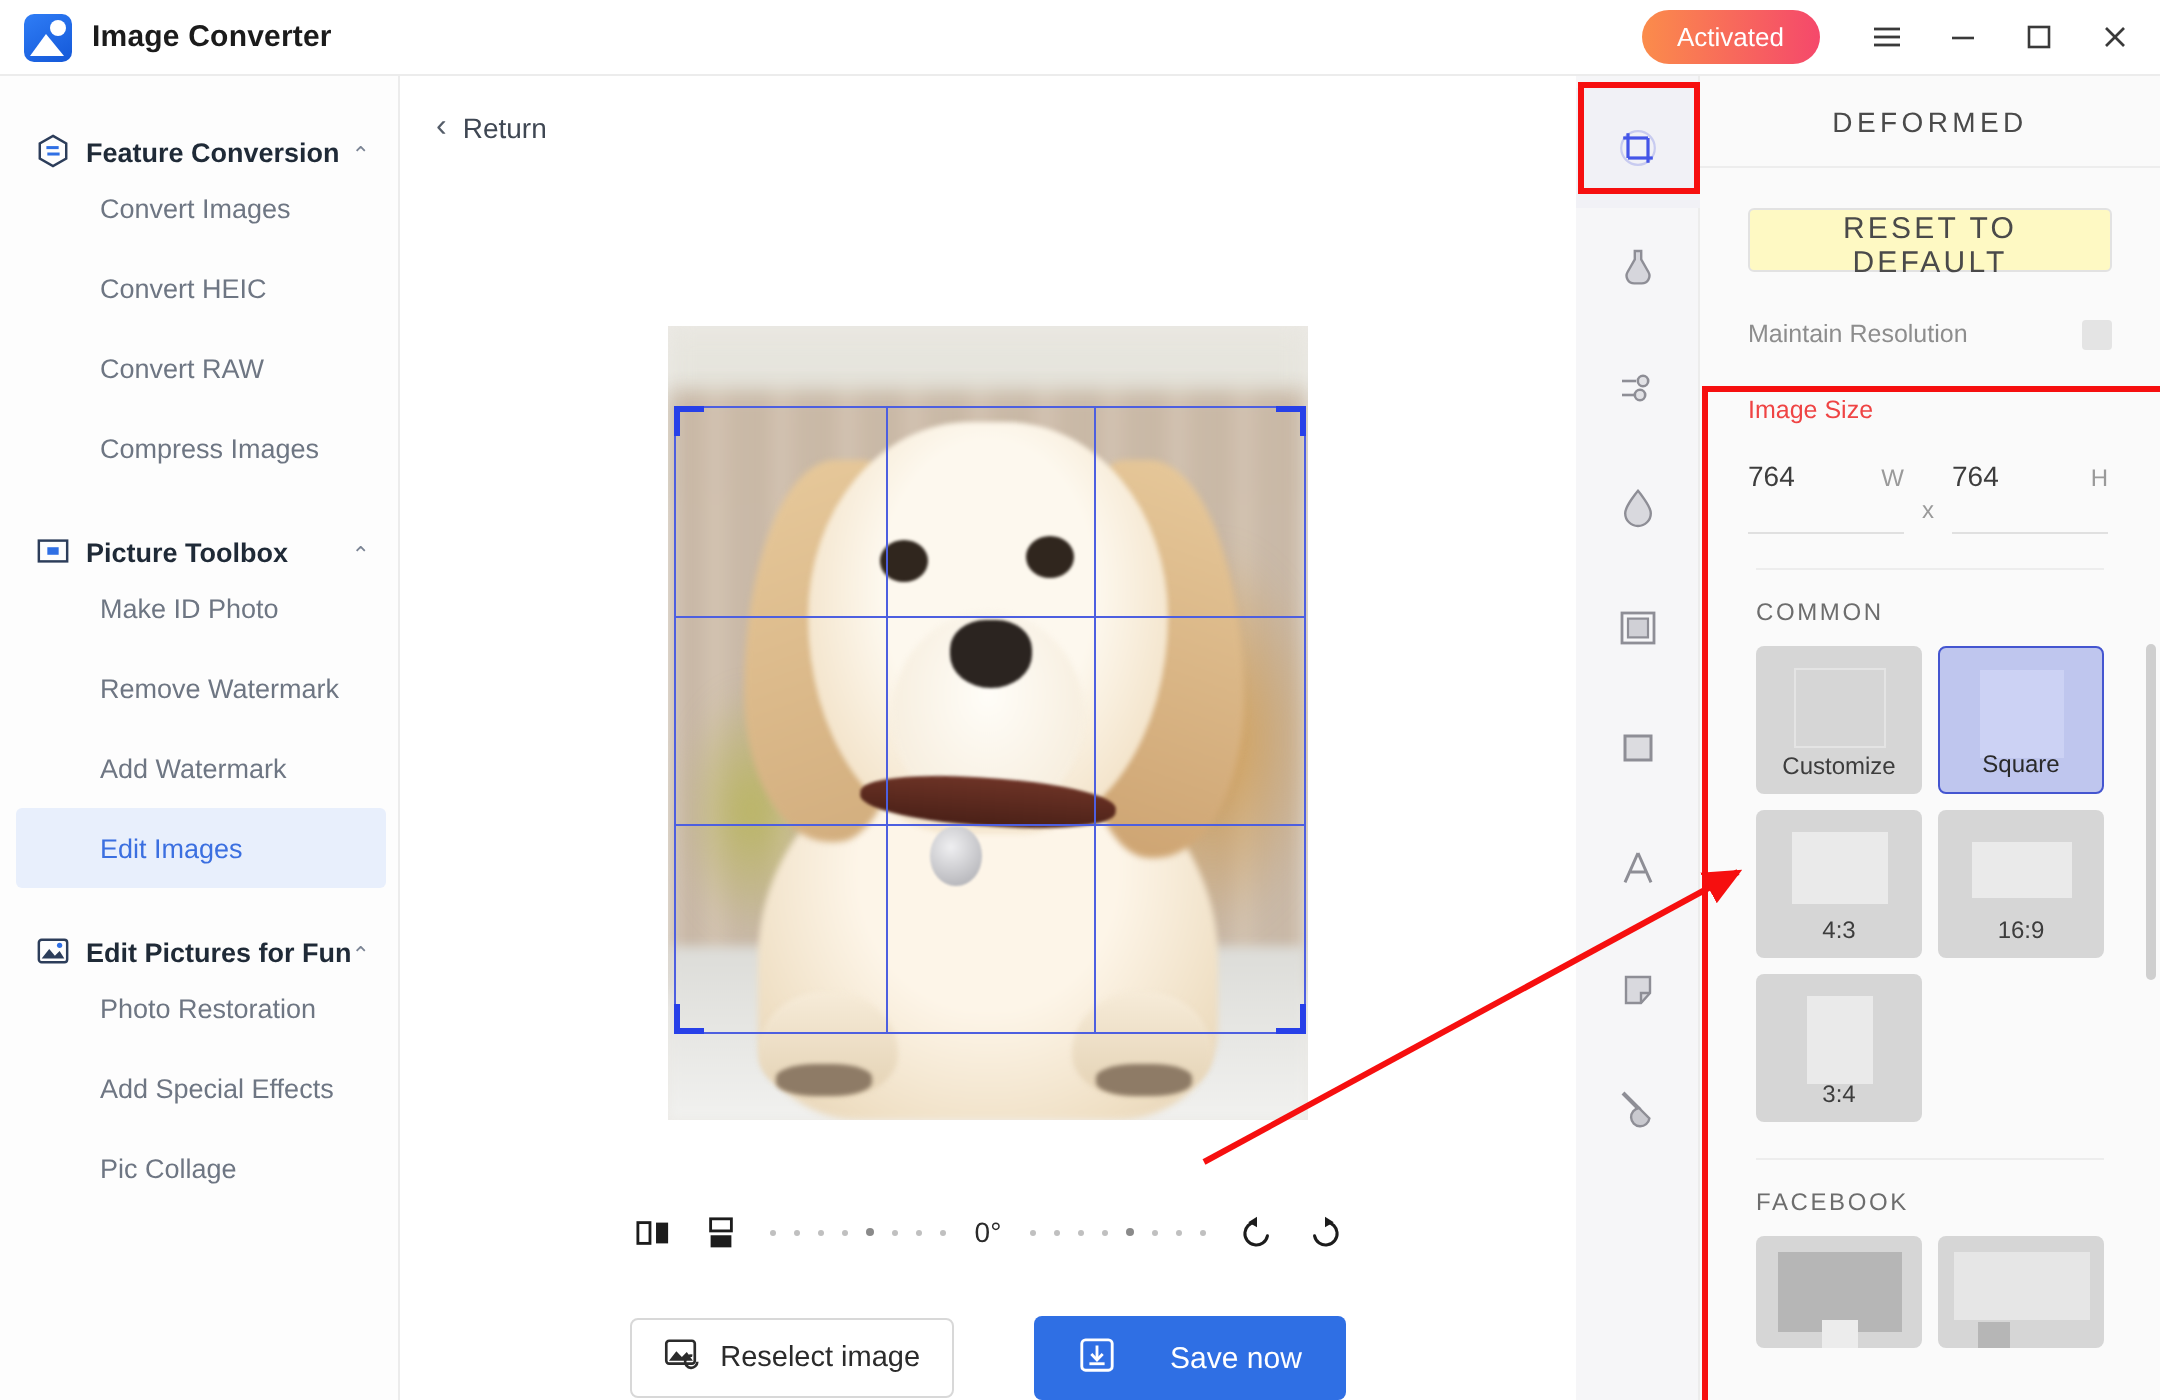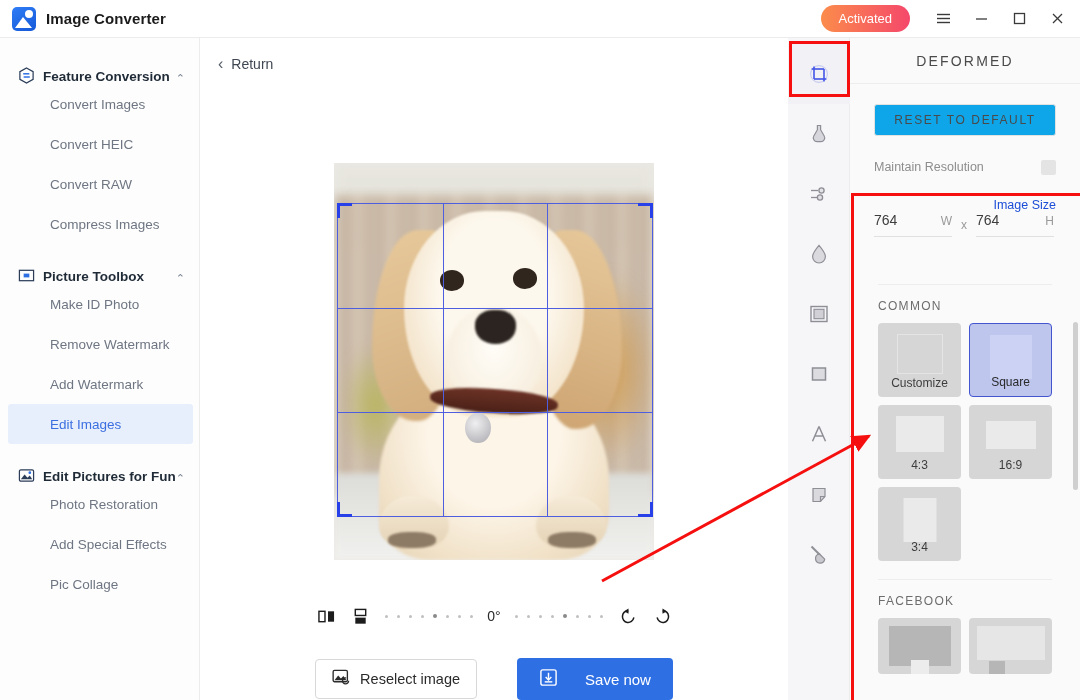--- a/index.html
+++ b/index.html
@@ -202,35 +202,35 @@
     position:absolute; top:38px; left:850px; width:230px; height:662px;
     background:#fafafa;
   }
   #panel-title {
     height:46px; display:flex; align-items:center; justify-content:center;
     font-size:14px; letter-spacing:2.2px; color:#4a4a4a;
     border-bottom:1px solid #ededed;
   }
   #reset {
     display:block; width:182px; height:32px; margin:20px auto 0;
-    background:#0ea5e9; border:1px solid #e2e2e2; border-radius:3px;
-    font-size:12px; letter-spacing:1.6px; color:#4a4a4a; cursor:pointer;
+    background:#fef9c3; border:1px solid #e2e2e2; border-radius:3px;
+    font-size:15px; letter-spacing:1.6px; color:#4a4a4a; cursor:pointer;
     font-family:"Liberation Sans",sans-serif;
   }
   #maintain {
     display:flex; align-items:center; height:34px; margin:14px 24px 0 24px;
   }
   #maintain .lbl { font-size:12.5px; color:#8d8d8d; }
   #maintain .box { margin-left:auto; width:15px; height:15px;
                    background:#e4e4e4; border-radius:2px; cursor:pointer; }
   #size-block { margin:14px 24px 0 24px; }
-  #size-block .hdr { font-size:12.5px; color:#1d4ed8; margin-bottom:0;text-align:right; }
+  #size-block .hdr { font-size:12.5px; color:#ef4444; margin-bottom:18px; }
   .size-row { display:flex; align-items:flex-end; }
   .sz { position:relative; width:78px; border-bottom:1px solid #e0e0e0;
-        display:flex; align-items:baseline; padding-bottom:8px; }
+        display:flex; align-items:baseline; padding-bottom:20px; }
   .sz input { border:none; outline:none; background:transparent;
               width:48px; font-size:14px; color:#3d3d3d;
               font-family:"Liberation Sans",sans-serif; padding:0; }
   .sz .u { font-size:12px; color:#9a9a9a; margin-left:auto; }
   .xsep { font-size:12px; color:#9a9a9a; margin:0 9px 5px 9px; }
 
   .sect { margin:0 28px; border-top:1px solid #ededed; padding-top:14px; margin-top:18px; }
   .sect-t { font-size:12px; letter-spacing:1.3px; color:#6d6d6d; margin-bottom:10px; }
   .ratios { display:grid; grid-template-columns:1fr 1fr; gap:8px; }
   .rat { height:74px; background:#d6d6d6; border-radius:4px; position:relative;

